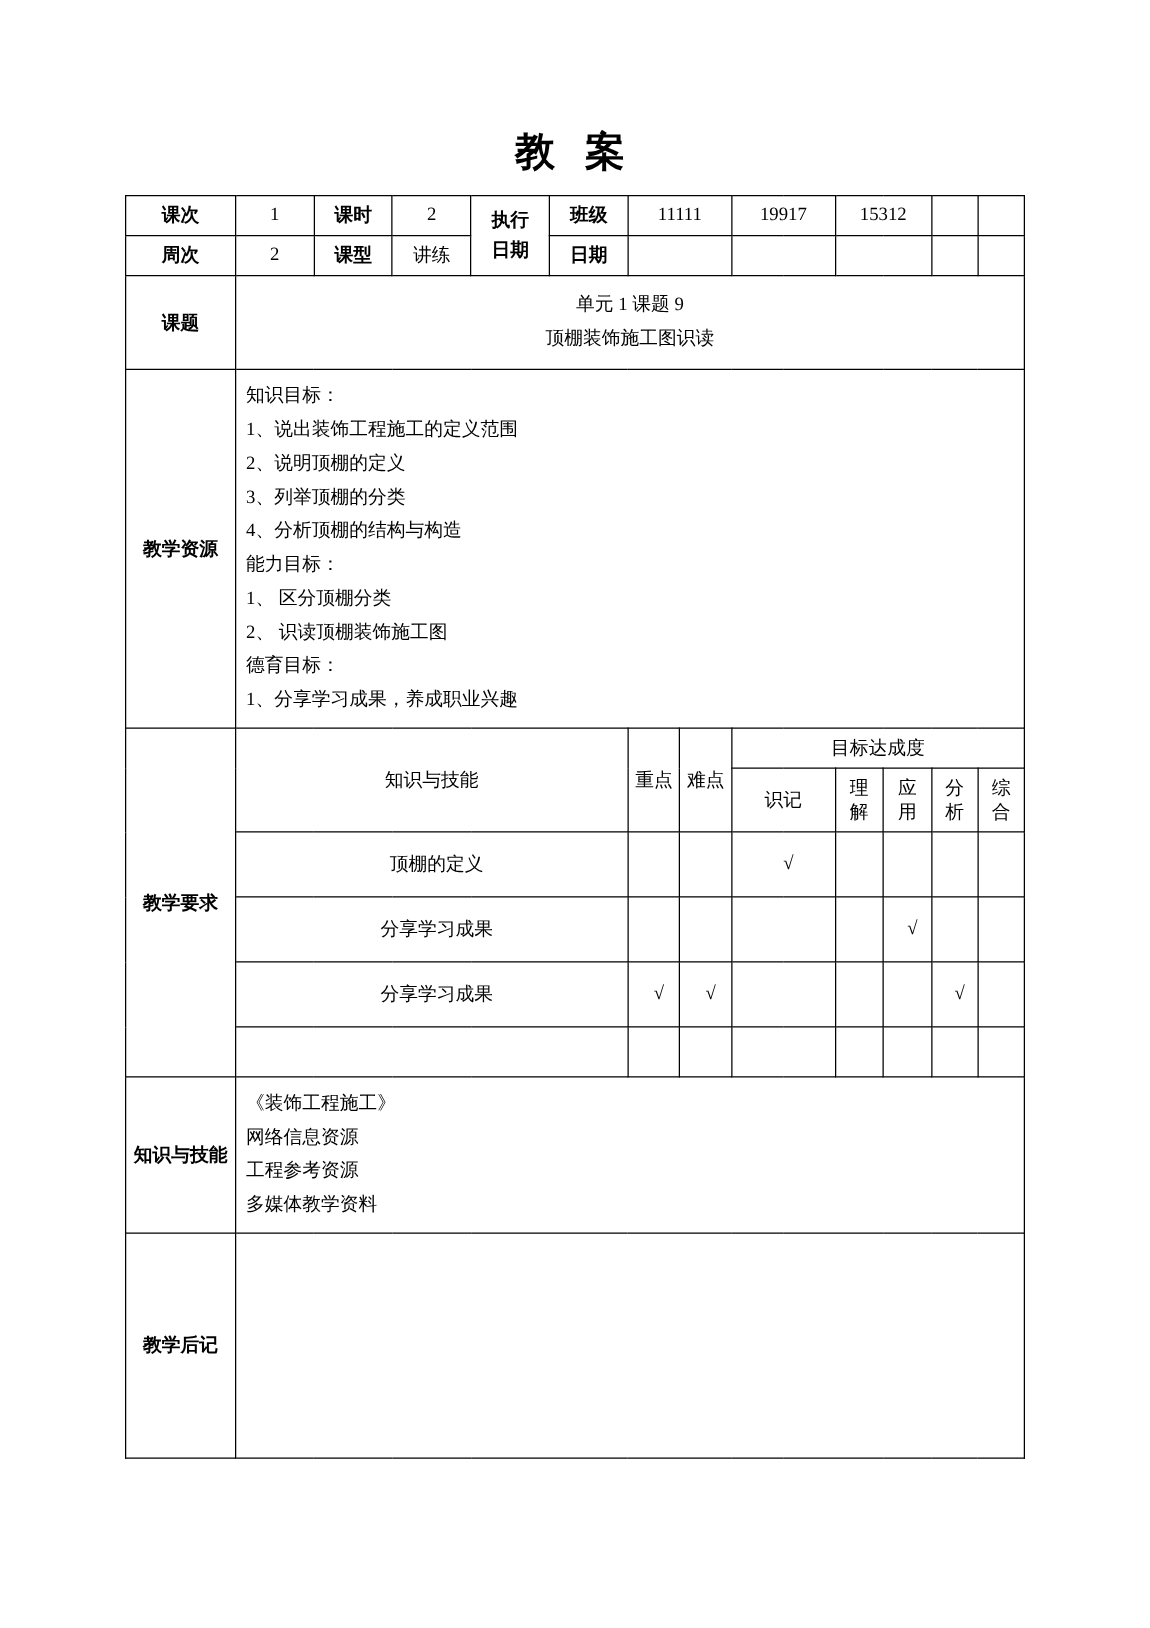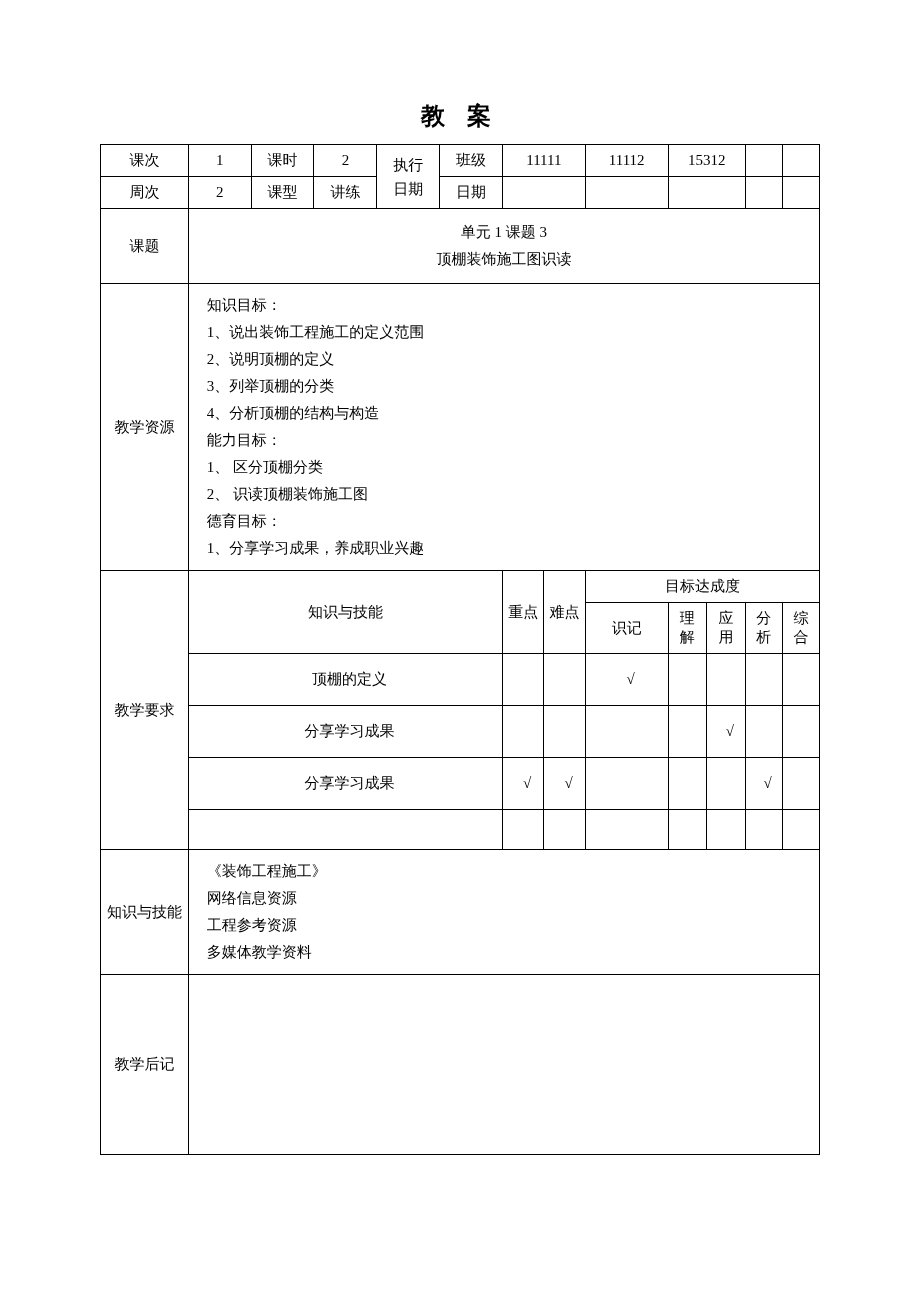--- a/index.html
+++ b/index.html
@@ -10,44 +10,45 @@
     body {
       font-family: "SimSun", "宋体", serif;
       background: #fff;
       width: 920px;
       padding: 100px 100px 40px 100px;
       font-size: 15px;
       color: #000;
     }
     .title {
       text-align: center;
-      font-size: 24px;
+      font-size: 32px;
       font-weight: bold;
       letter-spacing: 8px;
       margin-bottom: 12px;
     }
     table {
       border-collapse: collapse;
       width: 100%;
       table-layout: fixed;
     }
     td {
       border: 1.5px solid #000;
       text-align: center;
       vertical-align: middle;
       padding: 6px 4px;
       font-size: 15px;
       word-break: break-all;
     }
     td.label {
       font-size: 15px;
+      font-weight: bold;
     }
     td.left-align {
       text-align: left;
-      padding: 8px 18px;
+      padding: 8px 8px;
       vertical-align: top;
       line-height: 1.8;
     }
     td.topic-cell {
       text-align: center;
       padding: 10px;
       line-height: 1.8;
     }
     .skill-row td {
       height: 52px;
@@ -88,21 +89,21 @@
 
   <tbody>
       <tr>
     <td class="label">课次</td>
     <td>1</td>
     <td class="label">课时</td>
     <td>2</td>
     <td rowspan="2" class="label" style="line-height:1.6">执行<br>日期</td>
     <td class="label">班级</td>
     <td colspan="2">11111</td>
-    <td colspan="2">11112</td>
+    <td colspan="2">19917</td>
     <td colspan="2">15312</td>
     <td></td>
     <td></td>
   </tr>
 
   <tr>
     <td class="label">周次</td>
     <td>2</td>
     <td class="label">课型</td>
     <td>讲练</td>
@@ -110,21 +111,21 @@
     <td colspan="2"></td>
     <td colspan="2"></td>
     <td colspan="2"></td>
     <td></td>
     <td></td>
   </tr>
 
   <tr>
     <td class="label" style="height:70px">课题</td>
     <td colspan="13" class="topic-cell">
-      <span>单元 1 课题 3</span><br>
+      <span>单元 1 课题 9</span><br>
       <span>顶棚装饰施工图识读</span>
     </td>
   </tr>
 
   <tr>
     <td class="label">教学资源</td>
     <td colspan="13" class="left-align" id="objectives-cell">知识目标：<br>1、说出装饰工程施工的定义范围<br>2、说明顶棚的定义<br>3、列举顶棚的分类<br>4、分析顶棚的结构与构造<br>能力目标：<br>1、 区分顶棚分类<br>2、 识读顶棚装饰施工图<br>德育目标：<br>1、分享学习成果，养成职业兴趣</td>
   </tr>
 
   <tr>

